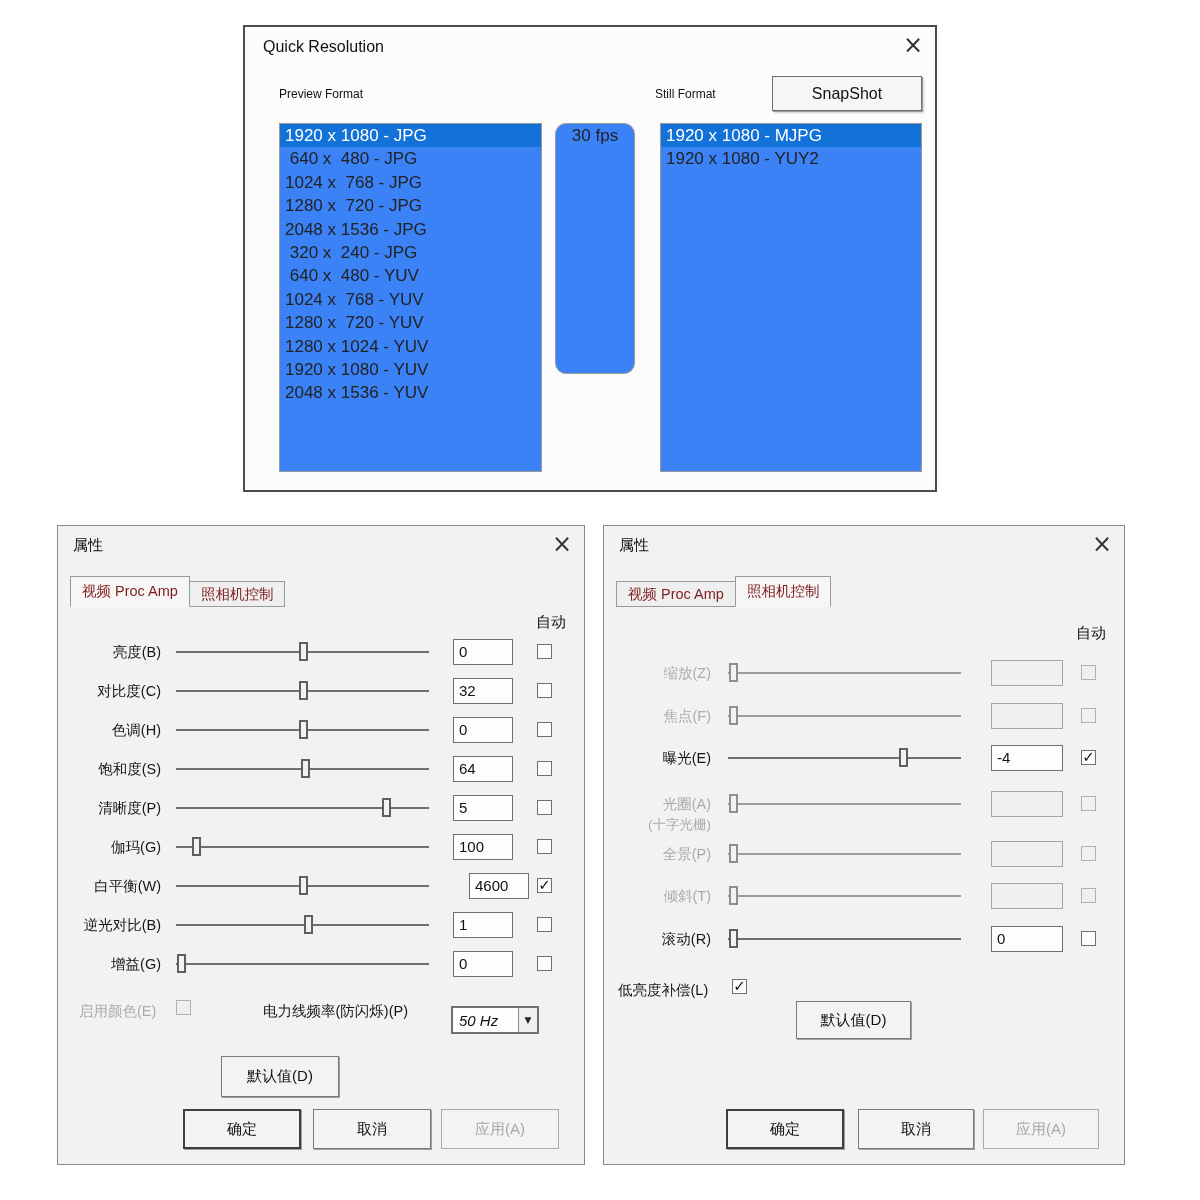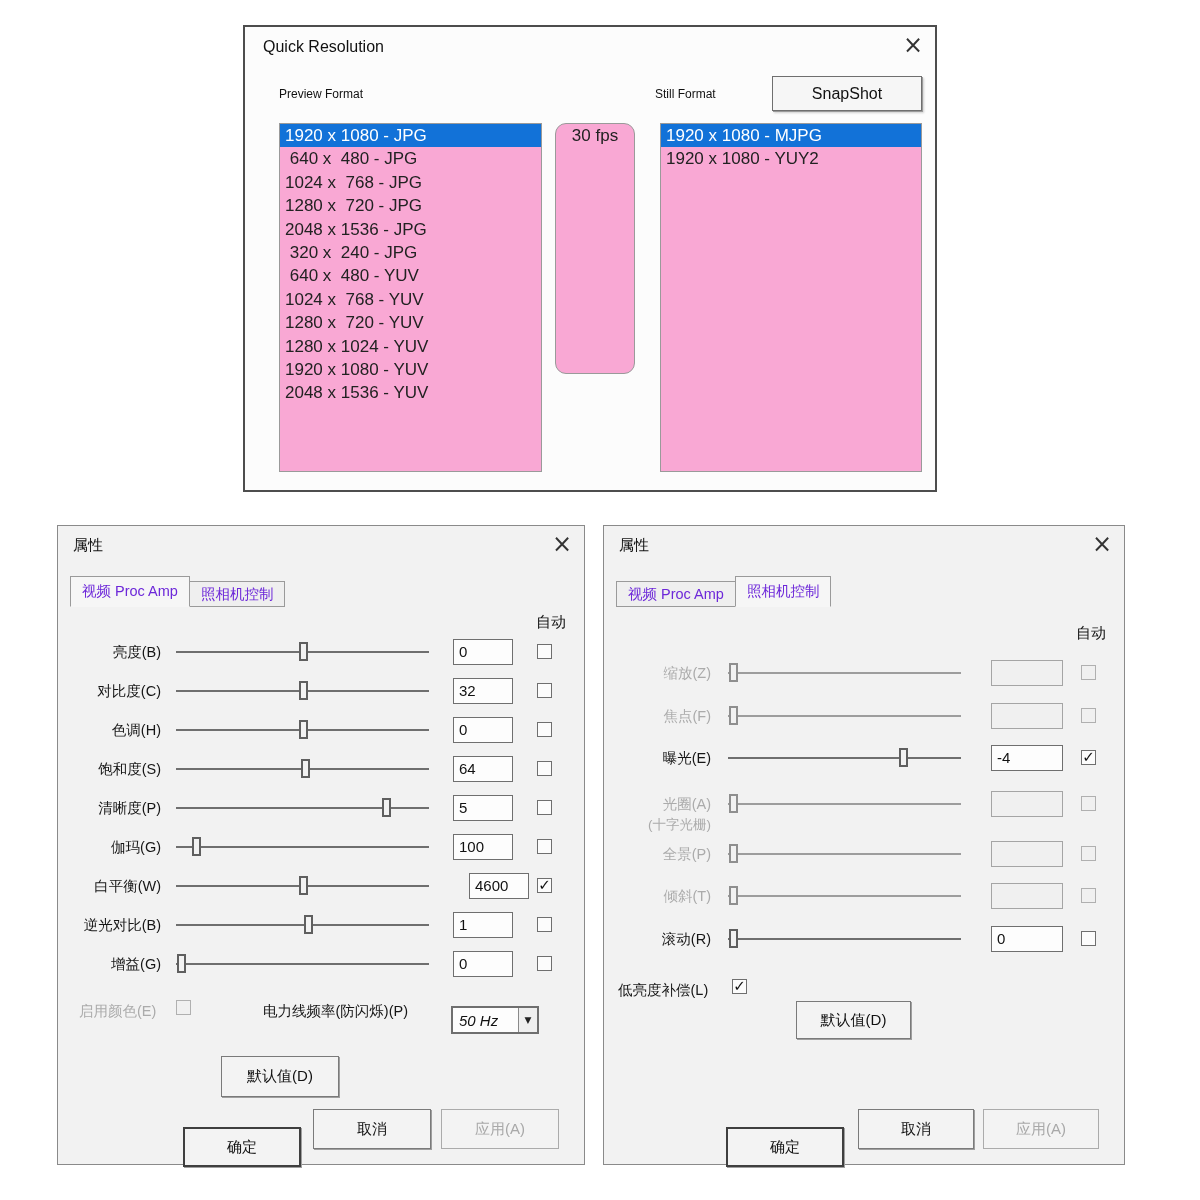--- a/index.html
+++ b/index.html
@@ -15,29 +15,29 @@
 
   
   #dlg-top { left:243px; top:25px; width:694px; height:467px;
     background:#fcfcfc; border:2px solid #4d4d4d; }
   #dlg-top .title-text { font-size:16px; left:18px; top:11px; }
   .section-label { position:absolute; font-size:12px; color:#111; }
   .btn3d { position:absolute; background:#f6f6f6; border:1px solid #6f6f6f;
     box-shadow:1px 1px 0 #9a9a9a, 2px 2px 2px rgba(0,0,0,.18);
     display:flex; align-items:center; justify-content:center;
     font-size:16px; color:#111; cursor:pointer; }
-  .listbox { position:absolute; background:#f9a8d4; border:1px solid #9a9a9a; overflow:hidden; }
+  .listbox { position:absolute; background:#3b82f6; border:1px solid #9a9a9a; overflow:hidden; }
   .litem { white-space:pre; font-size:17px; line-height:23.4px; padding-left:5px; color:#222; }
   .litem.sel { background:#1272d8; color:#ffffff; }
   .fpsbox .litem { text-align:center; padding-left:0; }
 
   
   .propdlg { width:528px; height:640px; }
   .tabs { position:absolute; left:12px; top:50px; display:flex; align-items:flex-end; height:31px; }
-  .tab { padding:0 11px; font-size:14.5px; color:#6d28d9; border:1px solid #9a9a9a;
+  .tab { padding:0 11px; font-size:14.5px; color:#7f1d1d; border:1px solid #9a9a9a;
     background:#efefef; height:26px; display:flex; align-items:center; cursor:pointer; }
   .tab + .tab { margin-left:-1px; }
   .tab.active { height:31px; background:#f6f6f6; border-bottom:1px solid #f6f6f6; z-index:2; }
   .auto-label { position:absolute; font-size:15px; color:#111; }
 
   .srow { position:absolute; left:0; height:26px; }
   .slabel { position:absolute; top:4px; font-size:14.5px; text-align:right; color:#161616; }
   .slabel .l2 { display:block; font-size:13.5px; margin-top:2px; }
   .track { position:absolute; top:12px; height:2px; background:#6f6f6f; cursor:pointer; }
   .thumb { position:absolute; top:-9px; width:9px; height:19px;
@@ -59,21 +59,21 @@
   .dropdown { position:absolute; height:28px; background:#fdfdfd; border:2px solid #6f6f6f;
     font-size:15px; color:#111; cursor:pointer; }
   .dropdown .dd-text { position:absolute; left:6px; top:4px; }
   .dropdown .dd-btn { position:absolute; right:0; top:0; bottom:0; width:19px;
     border-left:1px solid #8a8a8a; background:#efefef; text-align:center;
     font-size:9px; line-height:24px; color:#222; font-family:"DejaVu Sans",sans-serif; }
 
   .pbtn { position:absolute; background:#f3f3f3; border:1px solid #7a7a7a;
     box-shadow:1px 1px 0 #9f9f9f; display:flex; align-items:center; justify-content:center;
     font-size:15px; color:#111; cursor:pointer; }
-  .pbtn.default { border:2px solid #3f3f3f;margin-top:18px; }
+  .pbtn.default { border:2px solid #3f3f3f; }
   .pbtn.disabled { color:#a8a8a8; border-color:#ababab; box-shadow:none; }
 </style>
 </head>
 <body>
 
 <div id="stage">
 
   <div class="dialog" id="dlg-top">
     <div class="titlebar">
       <span class="title-text">Quick Resolution</span>

